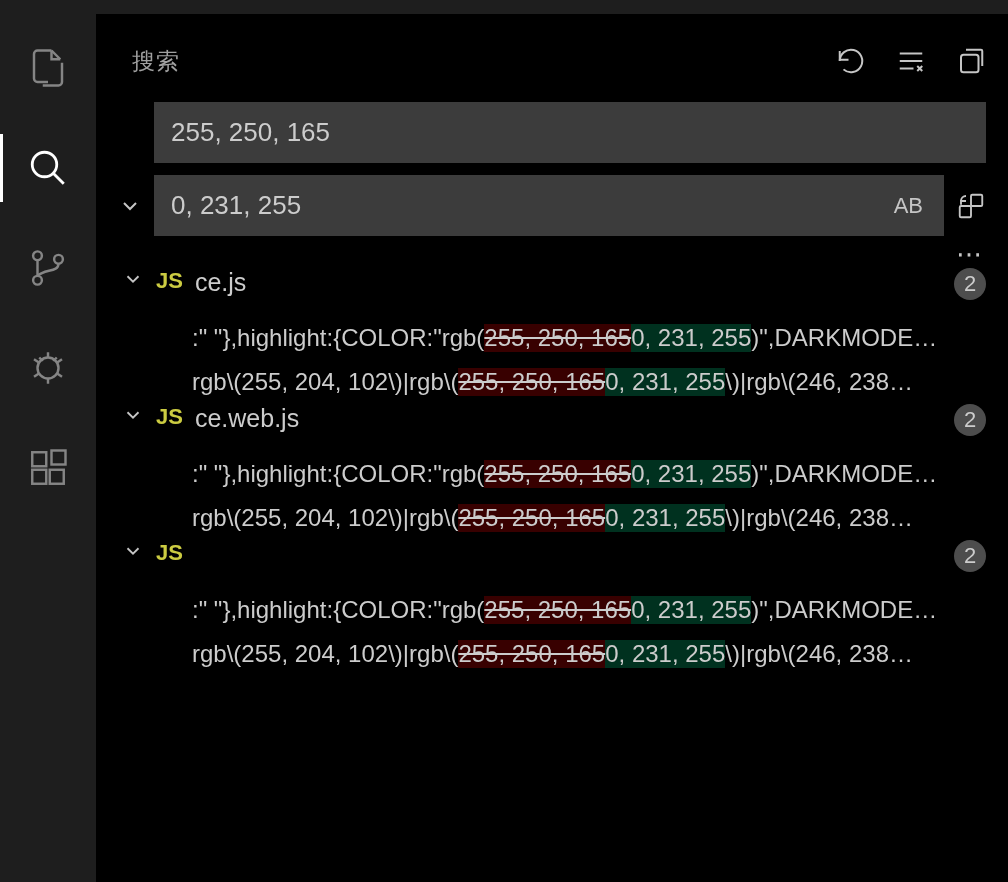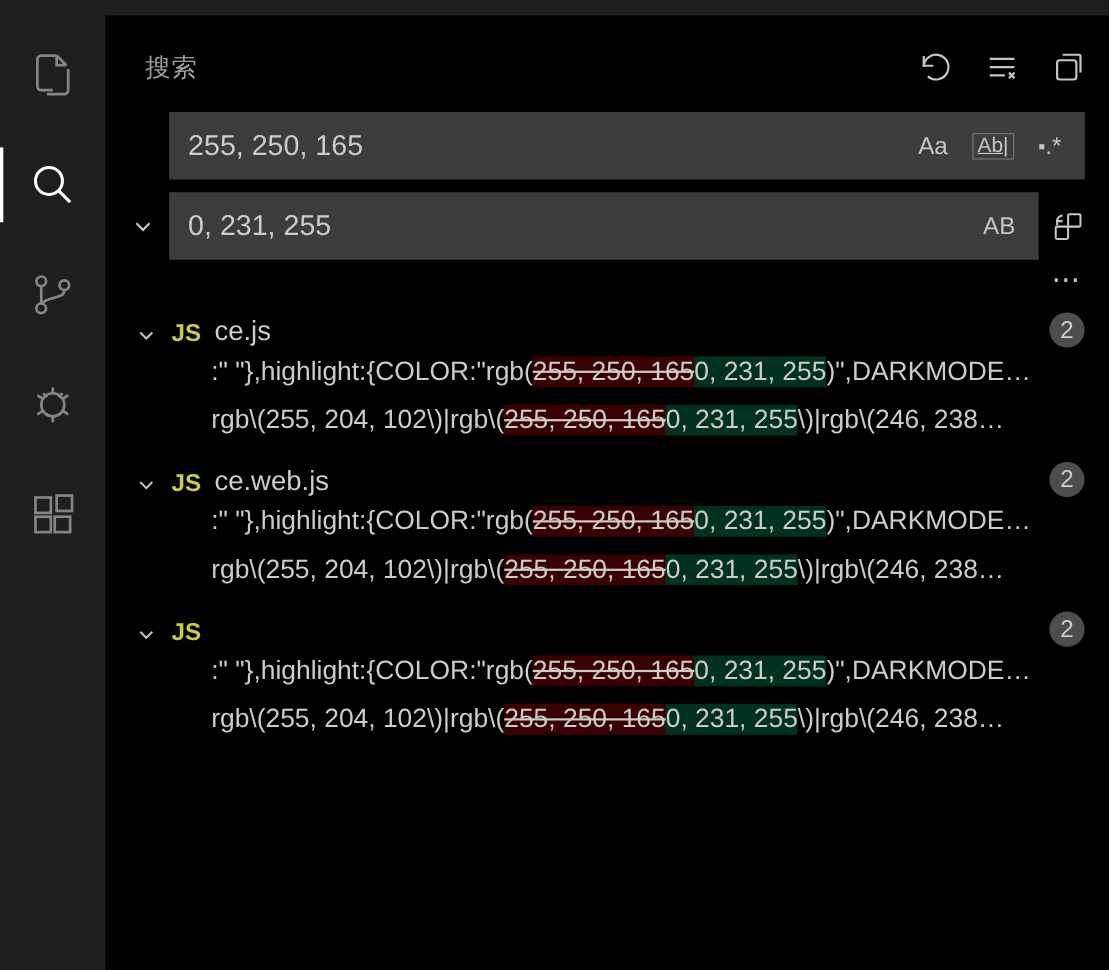--- a/index.html
+++ b/index.html
@@ -177,21 +177,21 @@
   padding: 8px 0 8px 38px;
 }
 .results {
   padding-top: 8px;
 }
 .file-group {
   padding-left: 26px;
 }
 .file-header {
   display: flex;
-  align-items: flex-end;
+  align-items: flex-start;
   gap: 12px;
   height: 48px;
   cursor: pointer;
 }
 .file-header .chevron { color: #c5c5c5; width: 22px; display:flex; align-items:center; }
 .file-header .chevron svg { width: 22px; height: 22px; }
 .file-header .js-badge {
   color: #cbcb41;
   font-weight: 700;
   font-size: 22px;
@@ -320,28 +320,20 @@
     <div class="search-body">
       <div class="toggle-btn">
         <svg viewBox="0 0 24 24" fill="none" stroke="currentColor" stroke-width="2">
             <polyline points="6 9 12 15 18 9"></polyline>
           </svg>
       </div>
       <div class="inputs">
         <div class="input-row">
           <div class="search-input">
             <div class="value">255, 250, 165</div>
-            <div class="input-toggles">
-              <span class="tgl">Aa</span>
-              <span class="tgl whole-word">Ab|</span>
-              <span class="tgl regex">
-                  <sub>▪</sub>
-                  <span>.*</span>
-                </span>
-            </div>
           </div>
         </div>
         <div class="input-row">
           <div class="replace-input">
             <div class="value">0, 231, 255</div>
             <div class="input-toggles">
               <span class="tgl">AB</span>
             </div>
           </div>
           <div class="replace-actions">

